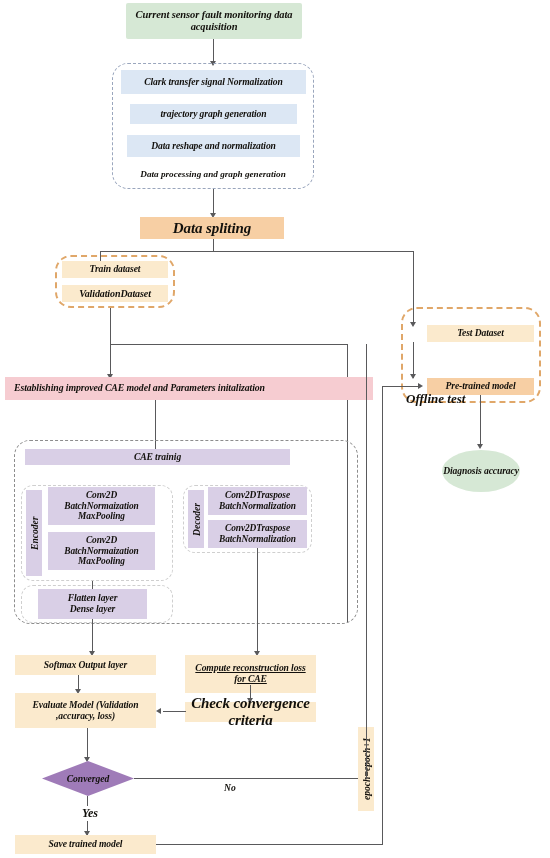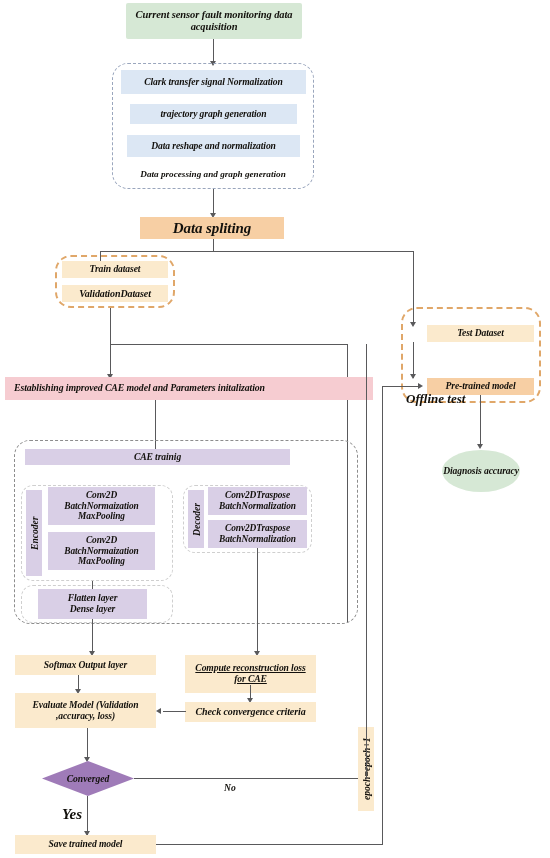--- a/index.html
+++ b/index.html
@@ -287,21 +287,21 @@
   <div class="ln lnv" style="left:78px; top:675px; width:1.4px; height:17px;"></div>
   <div class="arrow-down" style="left:75px; top:689px;"></div>
 
   <div class="ln lnv" style="left:250px; top:685px; width:1.4px; height:16px;"></div>
   <div class="arrow-down" style="left:247px; top:698px;"></div>
 
   <div class="node fill-peach" style="left:15px; top:693px; width:141px; height:35px; font-size:9.6px; padding:0 6px;">
     <span>Evaluate Model (Validation ,accuracy, loss)</span>
   </div>
 
-  <div class="node fill-peach" style="left:185px; top:702px; width:131px; height:20px; font-size:10px; padding:0 4px;">
+  <div class="node fill-peach" style="left:185px; top:702px; width:131px; height:20px; font-size:15px; padding:0 4px;">
     <span>Check convergence criteria</span>
   </div>
 
   <div class="ln lnh" style="left:163px; top:711px; width:23px; height:1.4px;"></div>
   <div class="arrow-left" style="left:156px; top:708px;"></div>
 
   <div class="ln lnv" style="left:87px; top:728px; width:1.4px; height:32px;"></div>
   <div class="arrow-down" style="left:84px; top:757px;"></div>
 
   <div class="diamond-wrap" style="left:42px; top:761px; width:92px; height:35px;">
@@ -310,21 +310,21 @@
   </div>
 
   <div class="ln lnh" style="left:134px; top:778px; width:232px; height:1.4px;"></div>
   <div class="arrow-right" style="left:362px; top:775px;"></div>
   <div class="edge-label" style="left:222px; top:782px; font-size:9.6px;">
     <span>No</span>
   </div>
 
   <div class="ln lnv" style="left:87px; top:796px; width:1.4px; height:39px;"></div>
   <div class="arrow-down" style="left:84px; top:831px;"></div>
-  <div class="edge-label" style="left:60px; top:806px; font-size:15px;">
+  <div class="edge-label" style="left:80px; top:806px; font-size:12px;">
     <span>Yes</span>
   </div>
 
   <div class="vert-label fill-peach" style="left:358px; top:727px; width:16px; height:84px; font-size:9.6px;">
     <span>epoch=epoch+1</span>
   </div>
 
   <div class="ln lnv" style="left:366px; top:344px; width:1.4px; height:435px;"></div>
 
   <div class="node fill-peach" style="left:15px; top:835px; width:141px; height:19px; font-size:9.6px;">

